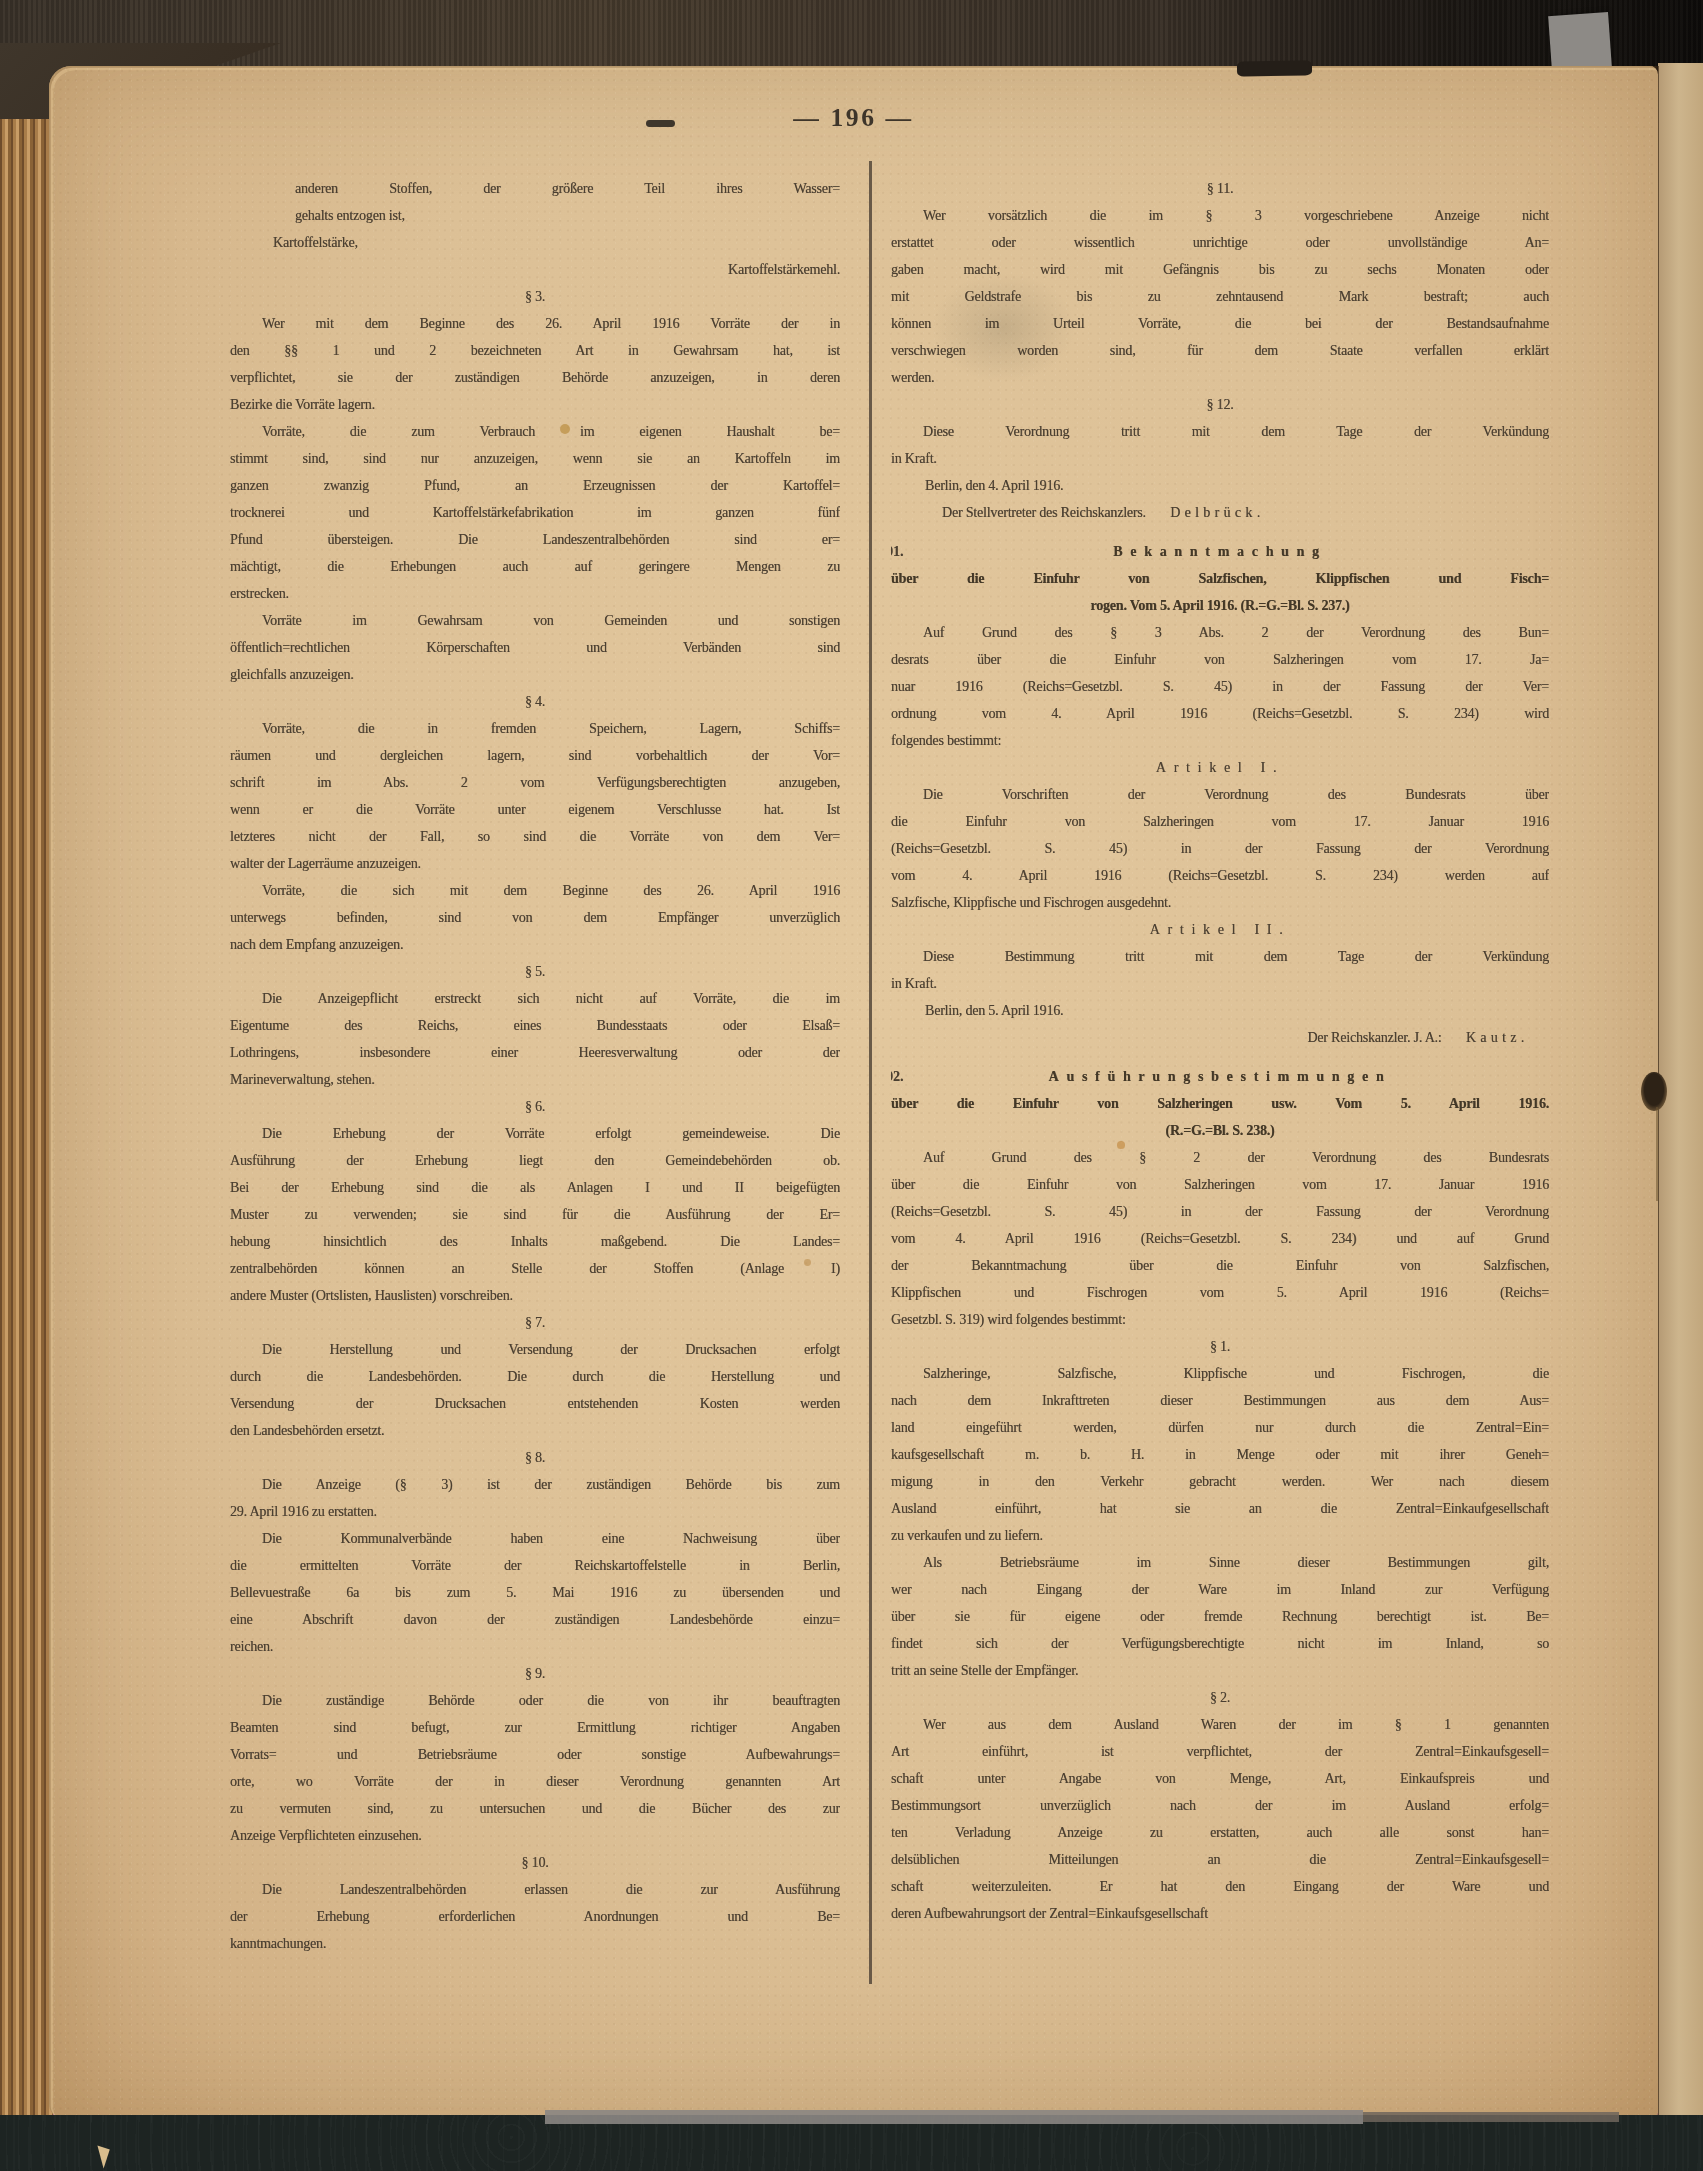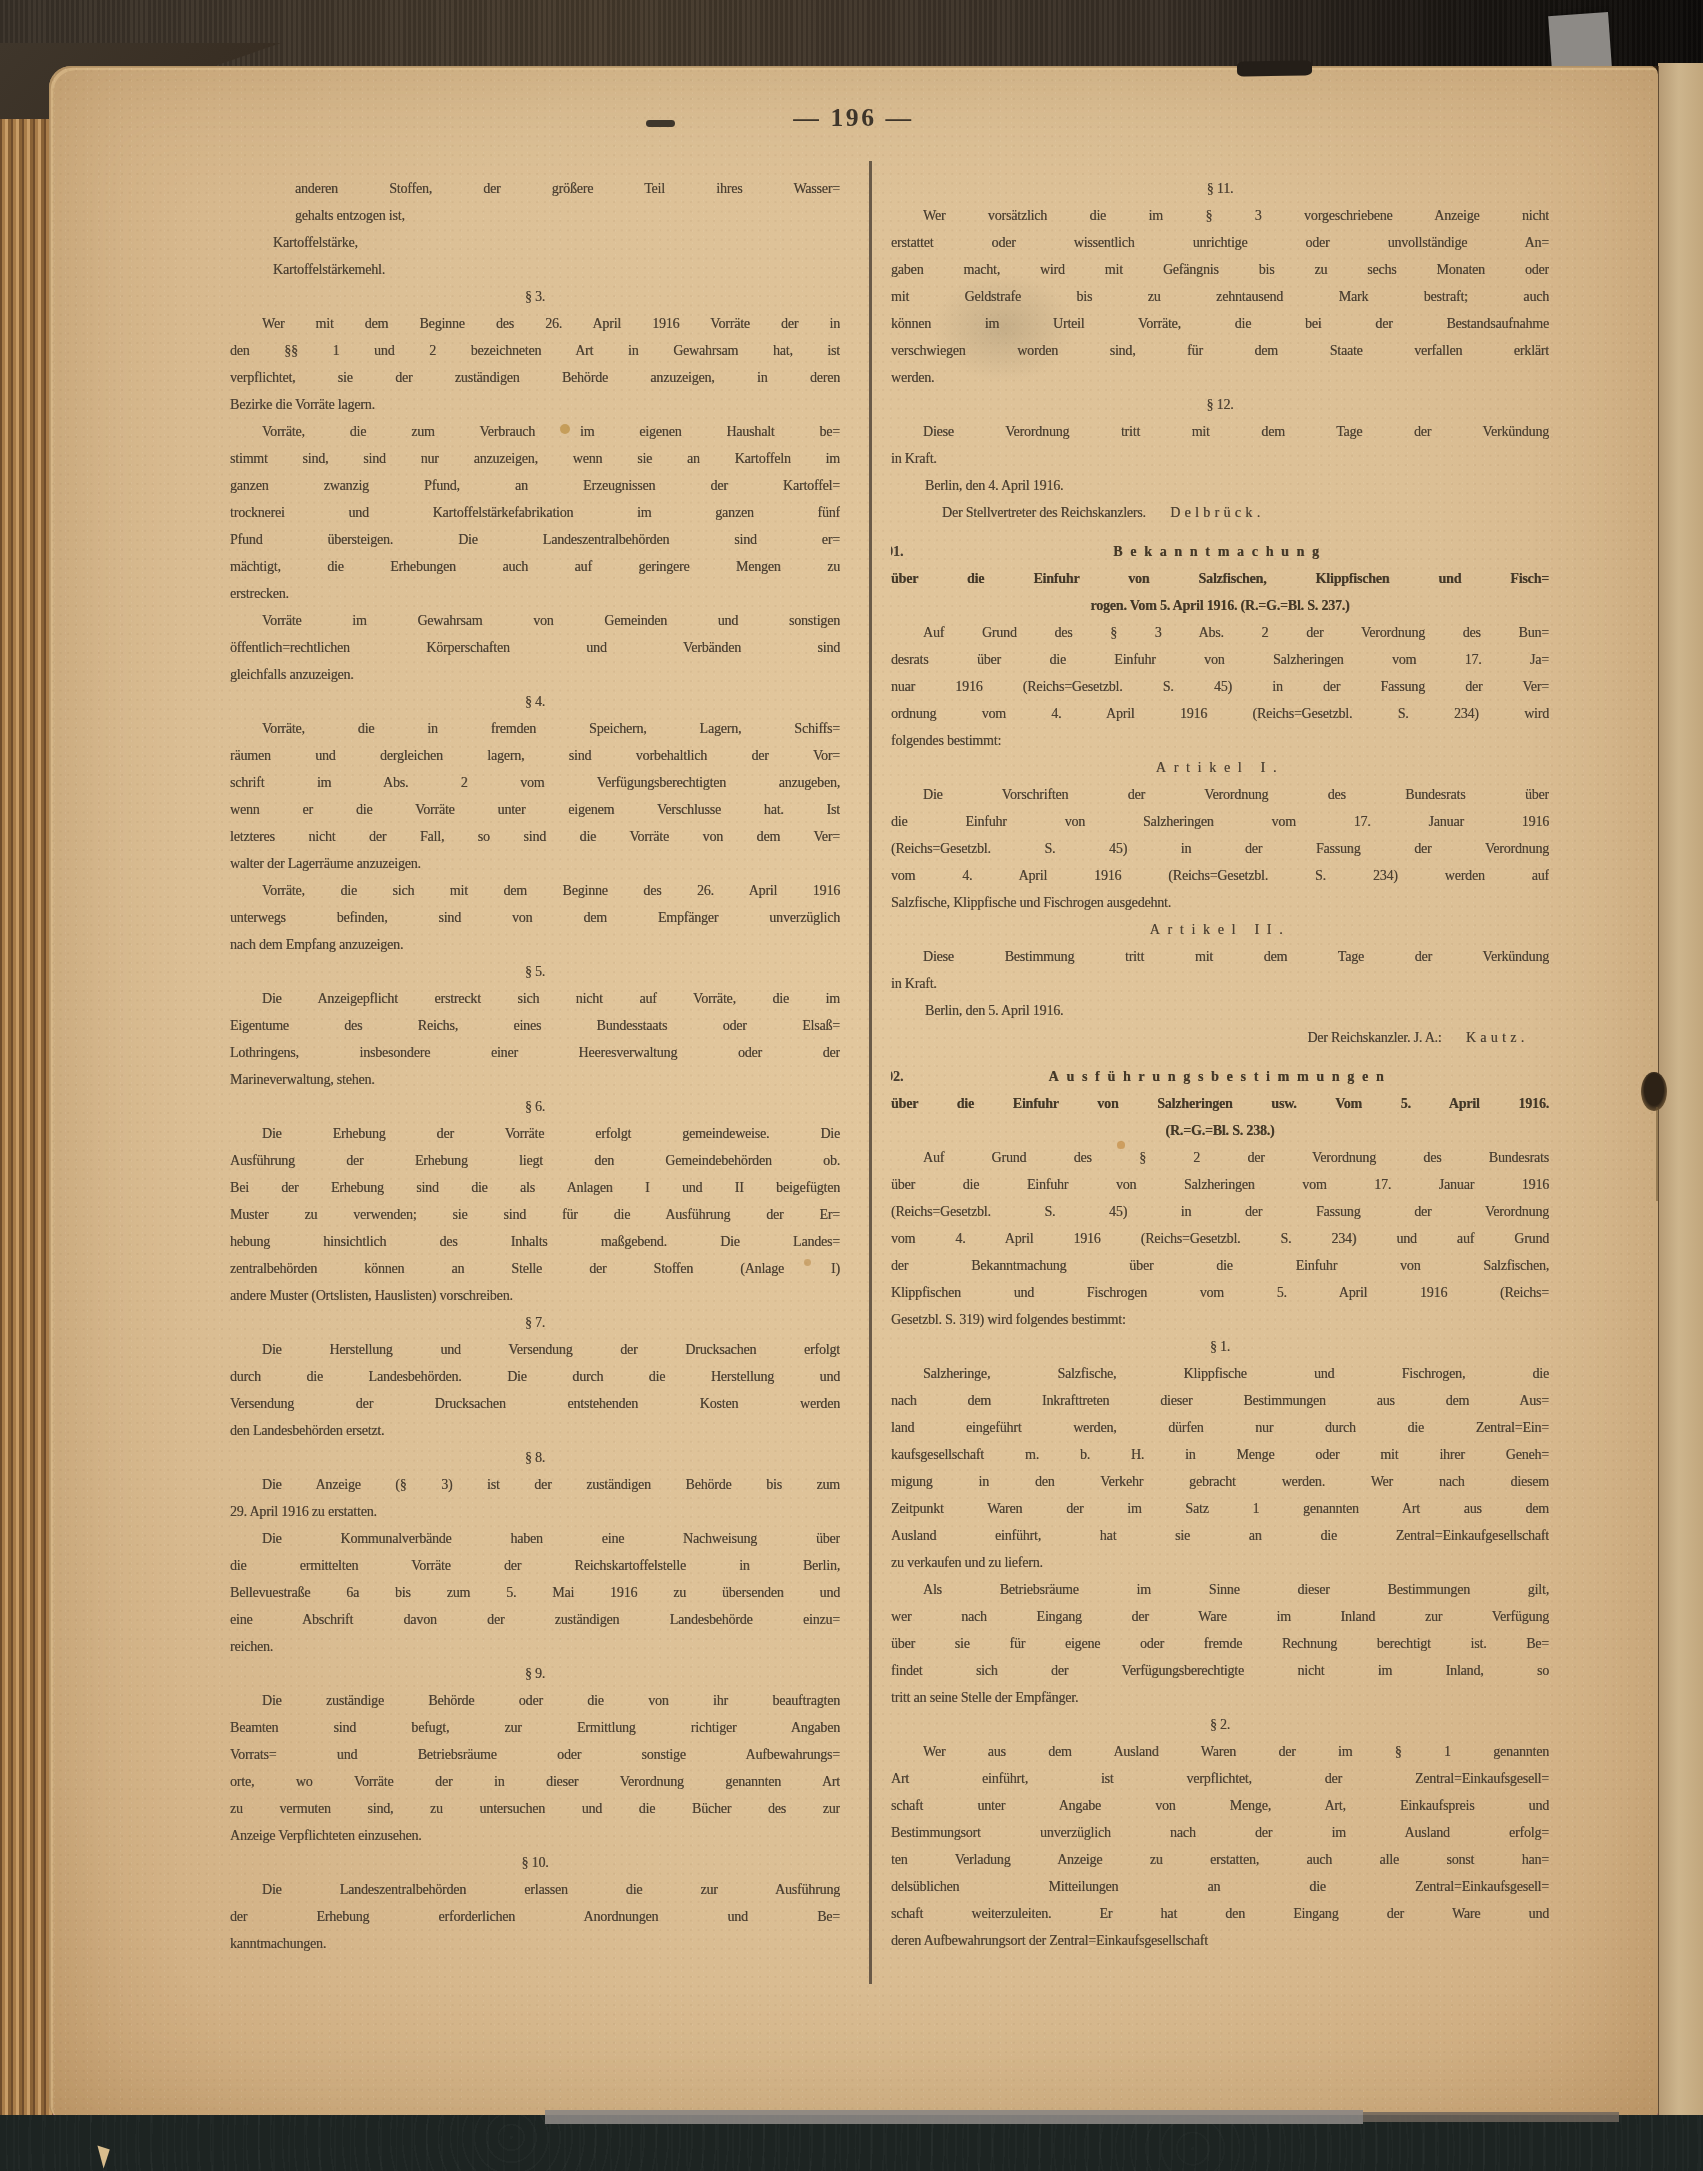--- a/index.html
+++ b/index.html
@@ -93,21 +93,21 @@
     <div class="stain2"></div>
     <div class="stain3"></div>
 
     <div class="hdr">— 196 —</div>
     <div class="divider"></div>
     <div class="col col-left" id="col-left">
         <div class="blk">
           <div class="ln j" style="padding-left: 65px;">anderen Stoffen, der größere Teil ihres Wasser=</div>
           <div class="ln" style="padding-left: 65px;">gehalts entzogen ist,</div>
           <div class="ln" style="padding-left: 43px;">Kartoffelstärke,</div>
-          <div class="ln" style="padding-left: 43px;">Kartoffelstärkemehl.</div>
+          <div class="ln" style="padding-left: 43px; text-align: right;">Kartoffelstärkemehl.</div>
         </div>
         <div class="blk">
           <div class="ln c">§ 3.</div>
         </div>
         <div class="blk">
           <div class="ln j" style="padding-left: 32px;">Wer mit dem Beginne des 26. April 1916 Vorräte der in</div>
           <div class="ln j">den §§ 1 und 2 bezeichneten Art in Gewahrsam hat, ist</div>
           <div class="ln j">verpflichtet, sie der zuständigen Behörde anzuzeigen, in deren</div>
           <div class="ln">Bezirke die Vorräte lagern.</div>
         </div>
@@ -286,21 +286,20 @@
         </div>
         <div class="blk">
           <div class="ln c">§ 1.</div>
         </div>
         <div class="blk">
           <div class="ln j" style="padding-left: 32px;">Salzheringe, Salzfische, Klippfische und Fischrogen, die</div>
           <div class="ln j">nach dem Inkrafttreten dieser Bestimmungen aus dem Aus=</div>
           <div class="ln j">land eingeführt werden, dürfen nur durch die Zentral=Ein=</div>
           <div class="ln j">kaufsgesellschaft m. b. H. in Menge oder mit ihrer Geneh=</div>
           <div class="ln j">migung in den Verkehr gebracht werden.  Wer nach diesem</div>
-          <div class="ln j">Zeitpunkt Waren der im Satz 1 genannten Art aus dem</div>
           <div class="ln j">Ausland einführt, hat sie an die Zentral=Einkaufgesellschaft</div>
           <div class="ln">zu verkaufen und zu liefern.</div>
         </div>
         <div class="blk">
           <div class="ln j" style="padding-left: 32px;">Als Betriebsräume im Sinne dieser Bestimmungen gilt,</div>
           <div class="ln j">wer nach Eingang der Ware im Inland zur Verfügung</div>
           <div class="ln j">über sie für eigene oder fremde Rechnung berechtigt ist.  Be=</div>
           <div class="ln j">findet sich der Verfügungsberechtigte nicht im Inland, so</div>
           <div class="ln">tritt an seine Stelle der Empfänger.</div>
         </div>

